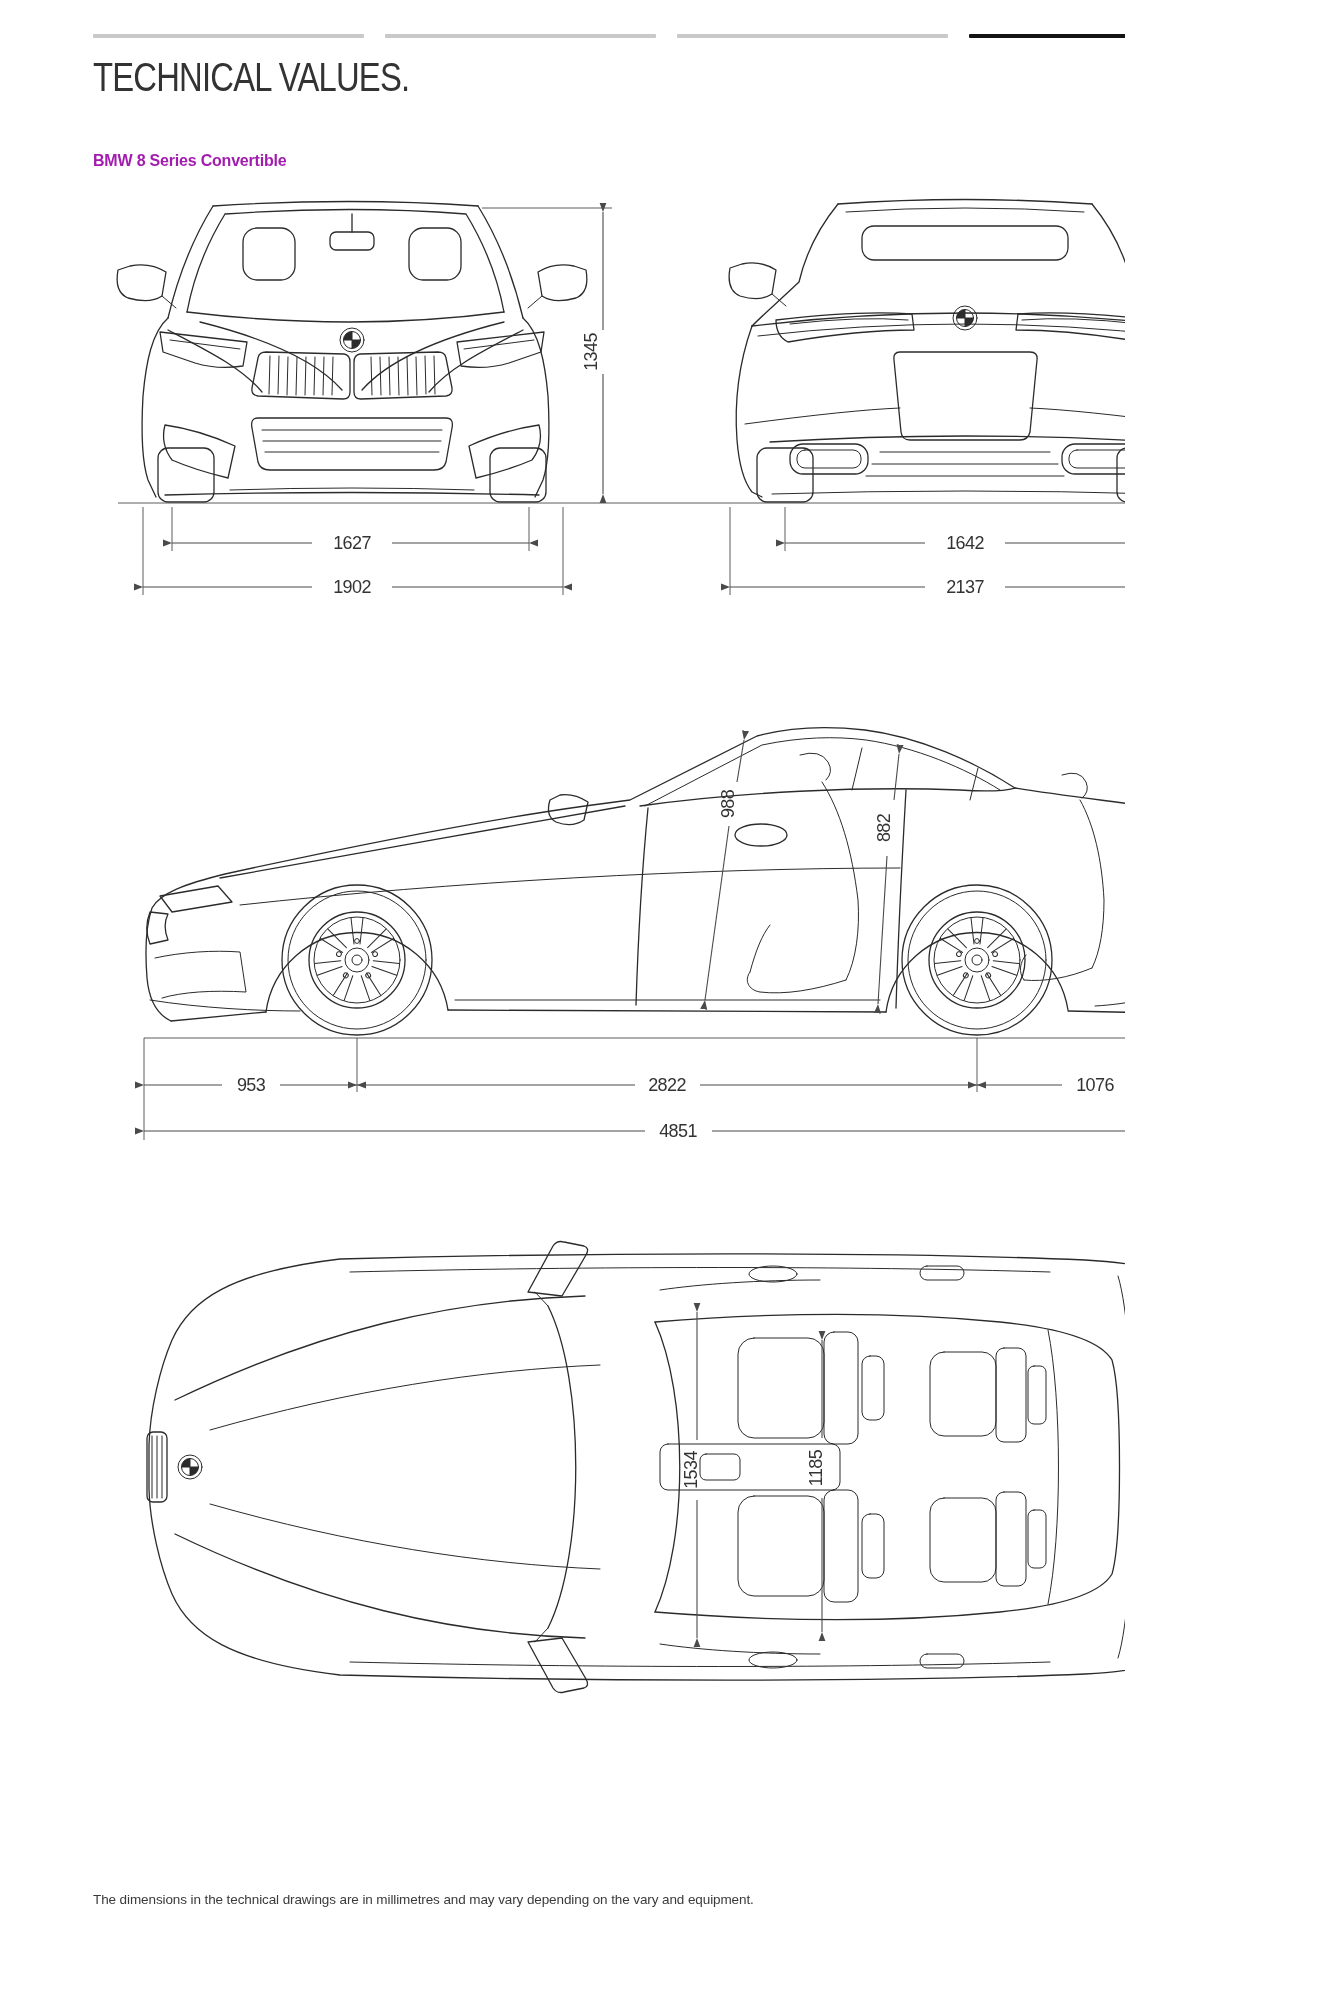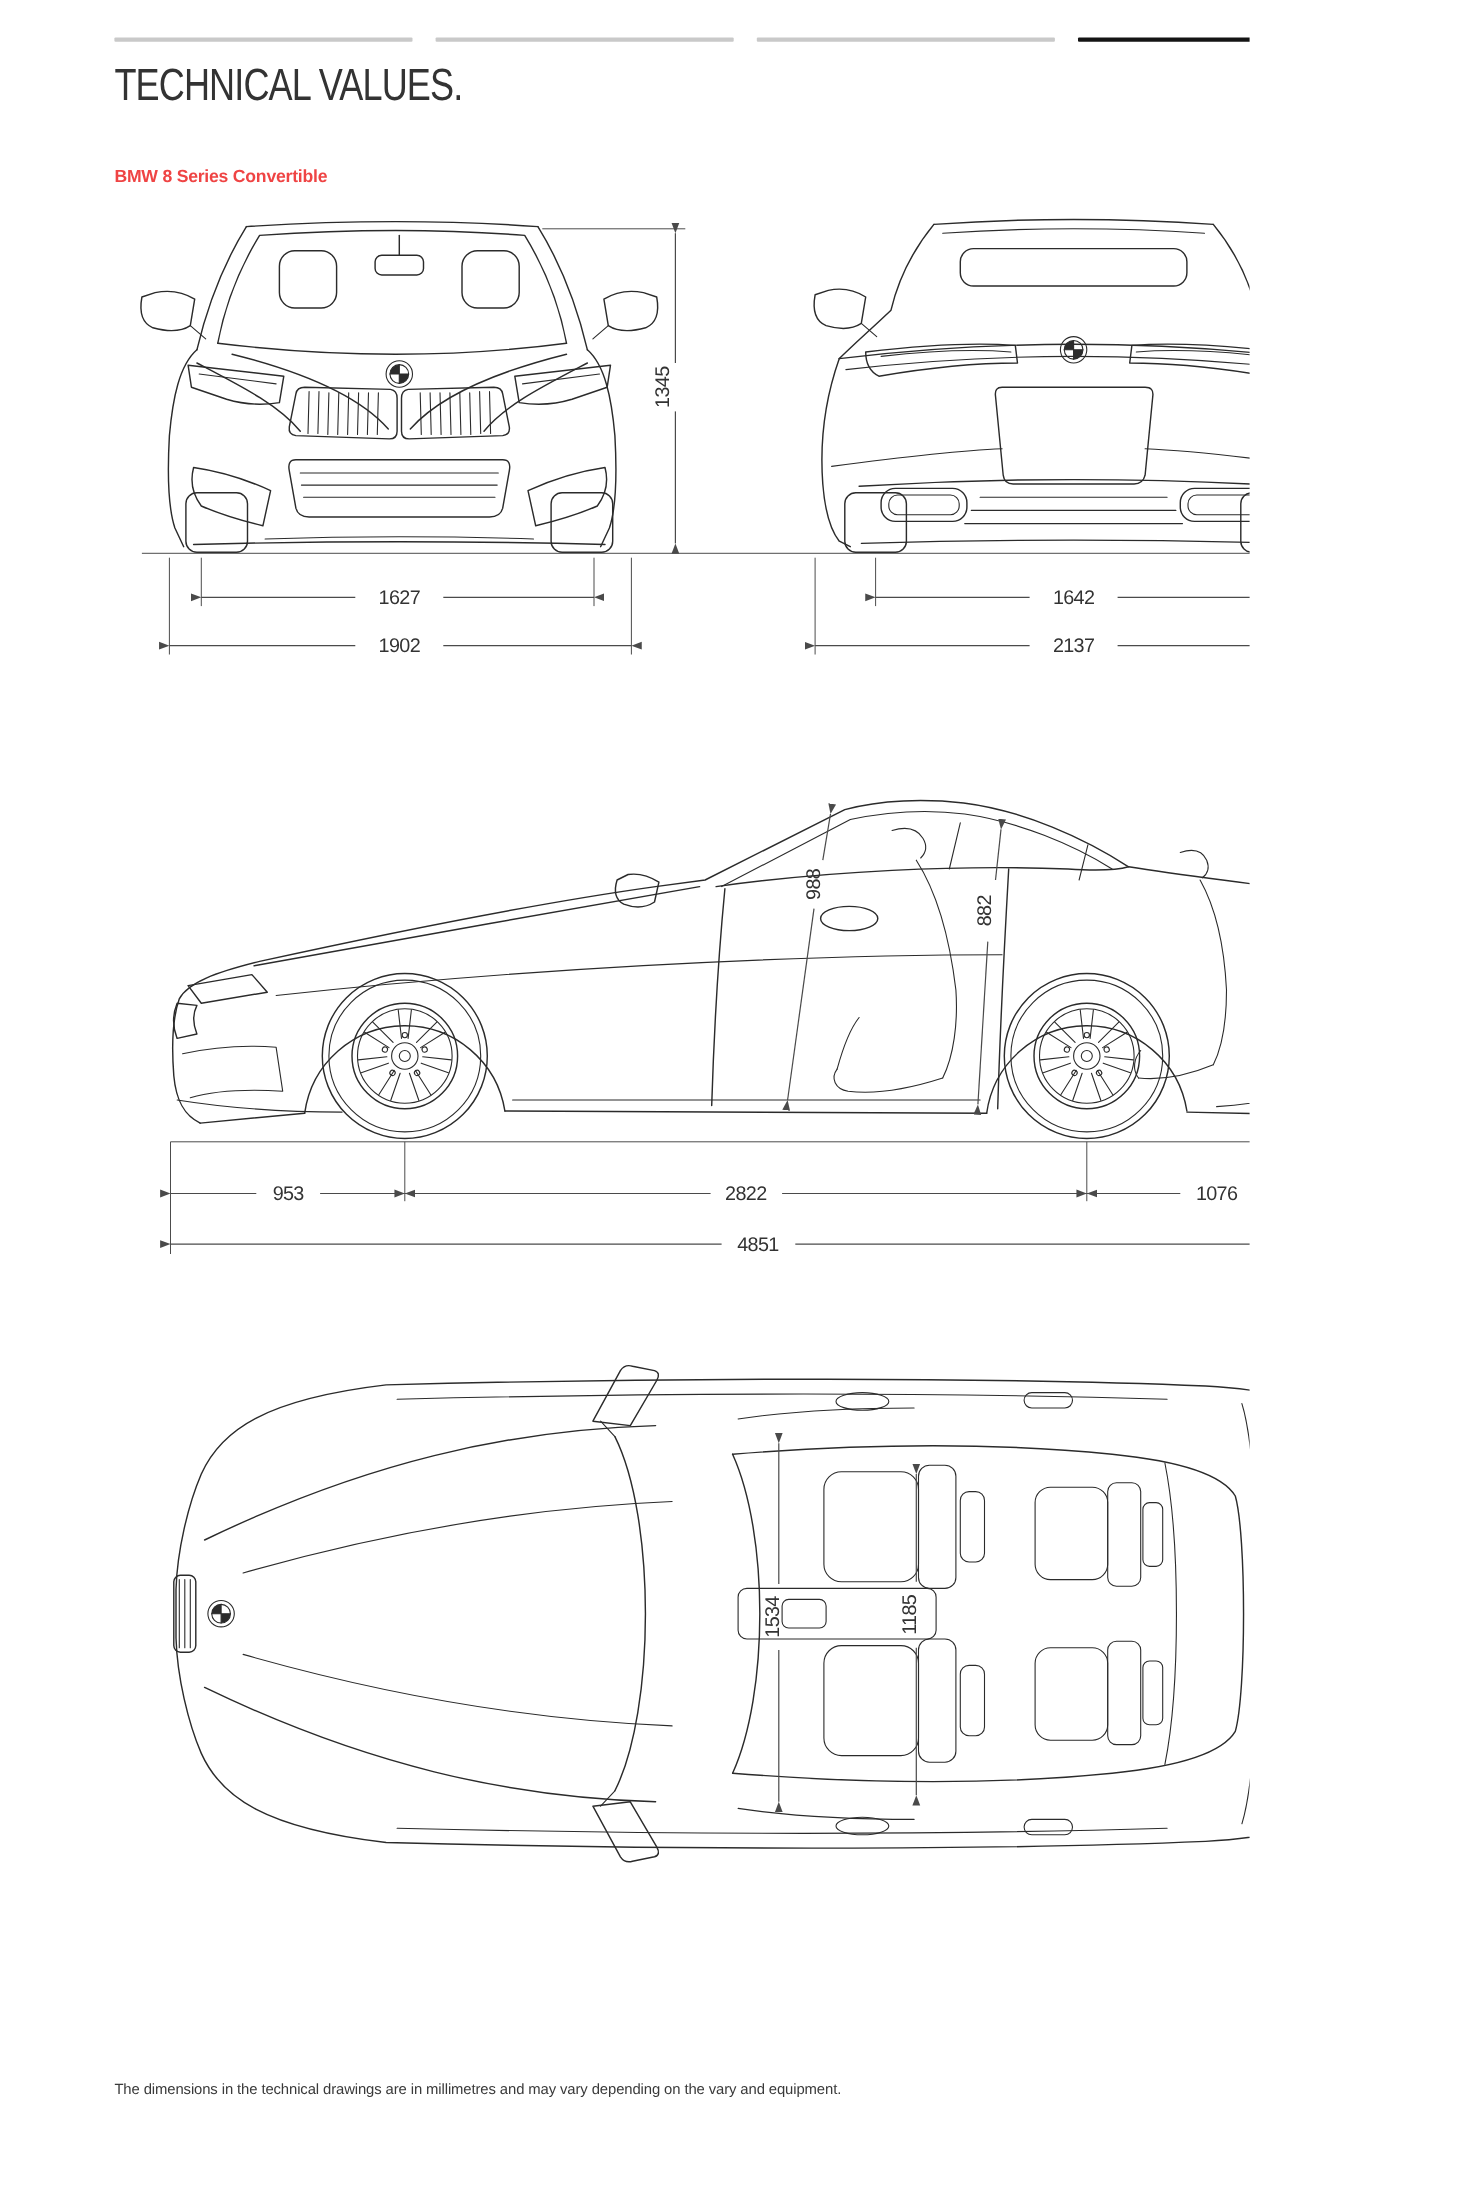--- a/index.html
+++ b/index.html
@@ -1,25 +1,25 @@
 <!DOCTYPE html>
 <html><head>
 <meta charset="utf-8">
 <style>
   html,body{margin:0;padding:0;background:#fff;}
   .page{position:relative;width:1125px;height:2000px;background:#fff;overflow:hidden;
-        font-family:"Liberation Sans",sans-serif;color:#262626;margin-left:11px;}
+        font-family:"Liberation Sans",sans-serif;color:#262626;}
   .bars{position:absolute;left:93px;top:34px;width:1147px;display:flex;gap:21px;}
   .bar{flex:1;height:4px;background:#c9c9c9;border-radius:1px;}
   .bar.active{background:#141414;}
   .title{position:absolute;left:93px;top:54px;font-size:41px;font-weight:400;
          letter-spacing:-1px;transform:scaleX(0.8);transform-origin:left top;
          color:#333;white-space:nowrap;}
   .subtitle{position:absolute;left:93px;top:152px;font-size:16px;font-weight:700;
-            letter-spacing:-0.2px;color:#ef4444;white-space:nowrap;}
+            letter-spacing:-0.2px;color:#a21caf;white-space:nowrap;}
   .footer{position:absolute;left:93px;top:1892px;font-size:13.5px;color:#3a3a3a;
           letter-spacing:-0.1px;white-space:nowrap;}
   svg.draw{position:absolute;left:0;top:0;}
   svg .art{fill:none;stroke:#2b2b2b;stroke-width:1.3;stroke-linecap:round;stroke-linejoin:round;}
   svg .thin{stroke-width:1;}
   svg .dark{fill:#2b2b2b;stroke:none;}
   svg .dim{fill:none;stroke:#4a4a4a;stroke-width:1.1;}
   svg .ext{fill:none;stroke:#4a4a4a;stroke-width:0.9;}
   svg text{font-family:"Liberation Sans",sans-serif;font-size:18px;letter-spacing:-0.6px;
            fill:#333;stroke:none;text-anchor:middle;}

